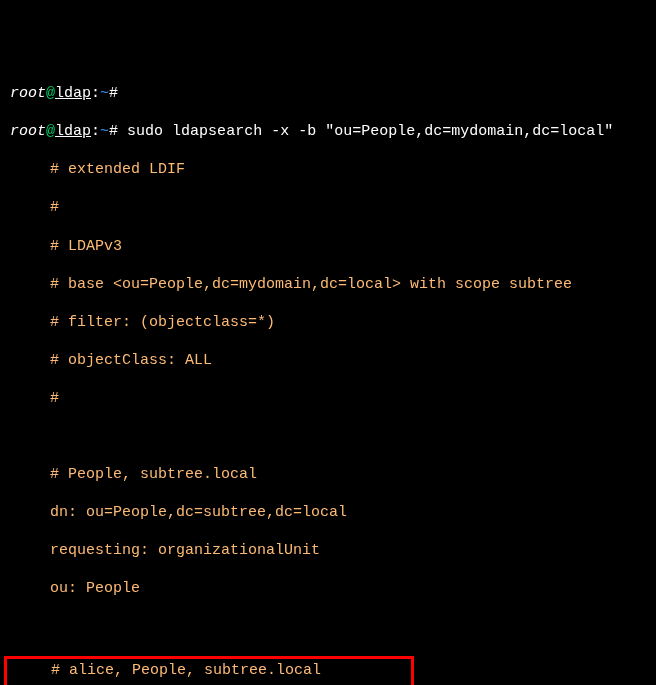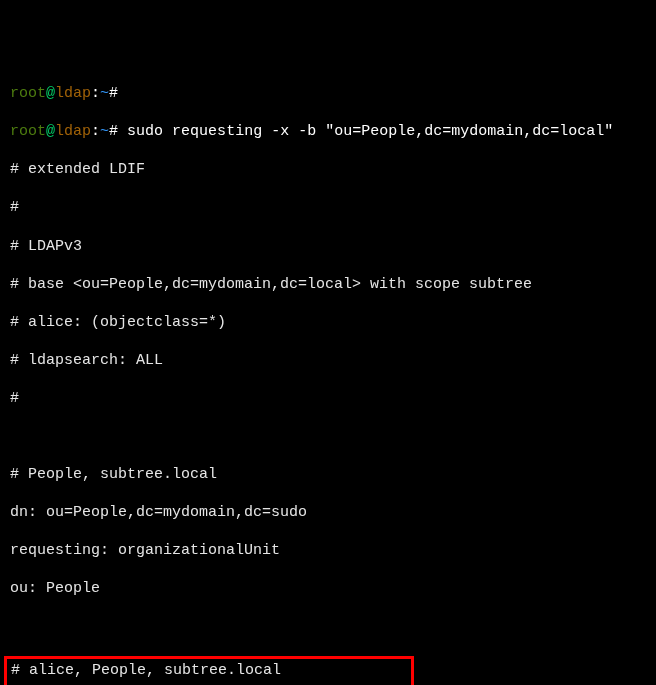--- a/index.html
+++ b/index.html
@@ -15,68 +15,71 @@
       line-height: 1.27;
       padding: 8px 10px;
       width: 656px;
       height: 685px;
       white-space: pre;
     }
     .line {
       display: block;
     }
     .user {
-      color: #4d7c0f;
+      color: #ffffff;
+      font-style: italic;
     }
     .host {
-      color: #a16207;
+      color: #ffffff;
+      text-decoration: underline;
     }
     .at {
       color: #00cc66;
     }
     .colon {
       color: #fff;
     }
     .path {
       color: #3399ff;
     }
     .hash {
       color: #fff;
     }
     .cmd {
       color: #fff;
     }
     .output {
-      color: #e5e5e5;
+      color: #fdba74;
+      margin-left: 40px;
     }
     .highlight-box {
       border: 3px solid #ff0000;
       margin-left: -6px;
       padding: 2px 4px;
       display: inline-block;
       width: 410px;
     }
   </style>
 </head>
 <body>
 
 
 
 <span class="line"><span class="user">root</span><span class="at">@</span><span class="host">ldap</span><span class="colon">:</span><span class="path">~</span><span class="hash">#</span></span>
-<span class="line"><span class="user">root</span><span class="at">@</span><span class="host">ldap</span><span class="colon">:</span><span class="path">~</span><span class="hash">#</span> <span class="cmd">sudo requesting -x -b "ou=People,dc=mydomain,dc=local"</span></span>
+<span class="line"><span class="user">root</span><span class="at">@</span><span class="host">ldap</span><span class="colon">:</span><span class="path">~</span><span class="hash">#</span> <span class="cmd">sudo ldapsearch -x -b "ou=People,dc=mydomain,dc=local"</span></span>
 <span class="line output"># extended LDIF</span>
 <span class="line output">#</span>
 <span class="line output"># LDAPv3</span>
 <span class="line output"># base &lt;ou=People,dc=mydomain,dc=local&gt; with scope subtree</span>
-<span class="line output"># alice: (objectclass=*)</span>
-<span class="line output"># ldapsearch: ALL</span>
+<span class="line output"># filter: (objectclass=*)</span>
+<span class="line output"># objectClass: ALL</span>
 <span class="line output">#</span>
 <span class="line"> </span>
 <span class="line output"># People, subtree.local</span>
-<span class="line output">dn: ou=People,dc=mydomain,dc=sudo</span>
+<span class="line output">dn: ou=People,dc=subtree,dc=local</span>
 <span class="line output">requesting: organizationalUnit</span>
 <span class="line output">ou: People</span>
 <span class="line"> </span>
 <div class="highlight-box"><span class="line output"># alice, People, subtree.local</span>
 
 
 
 
 
 

